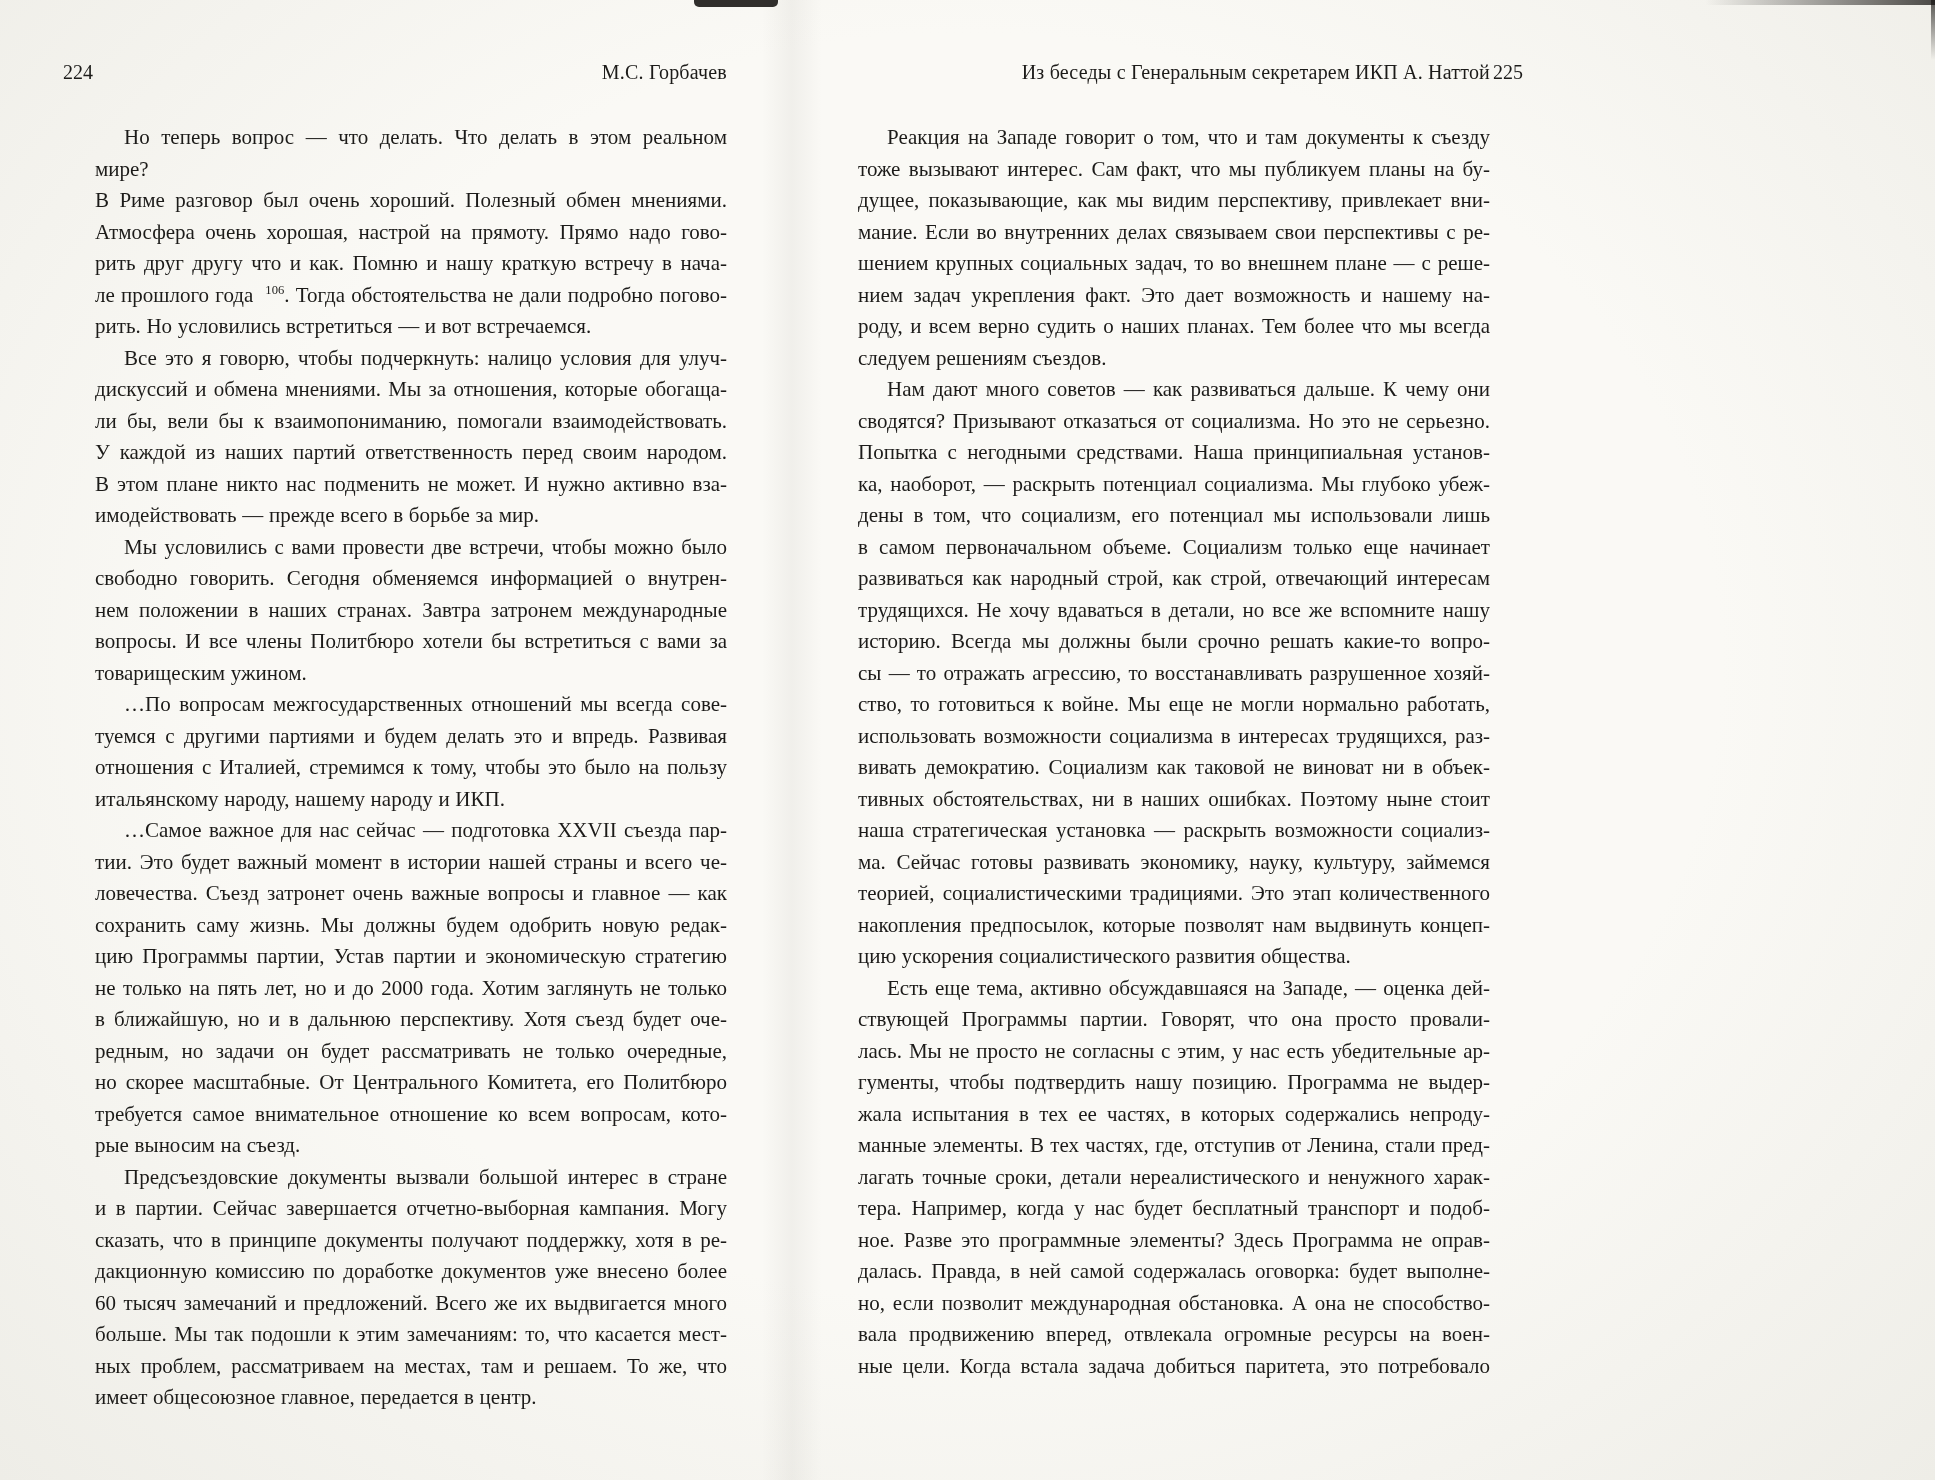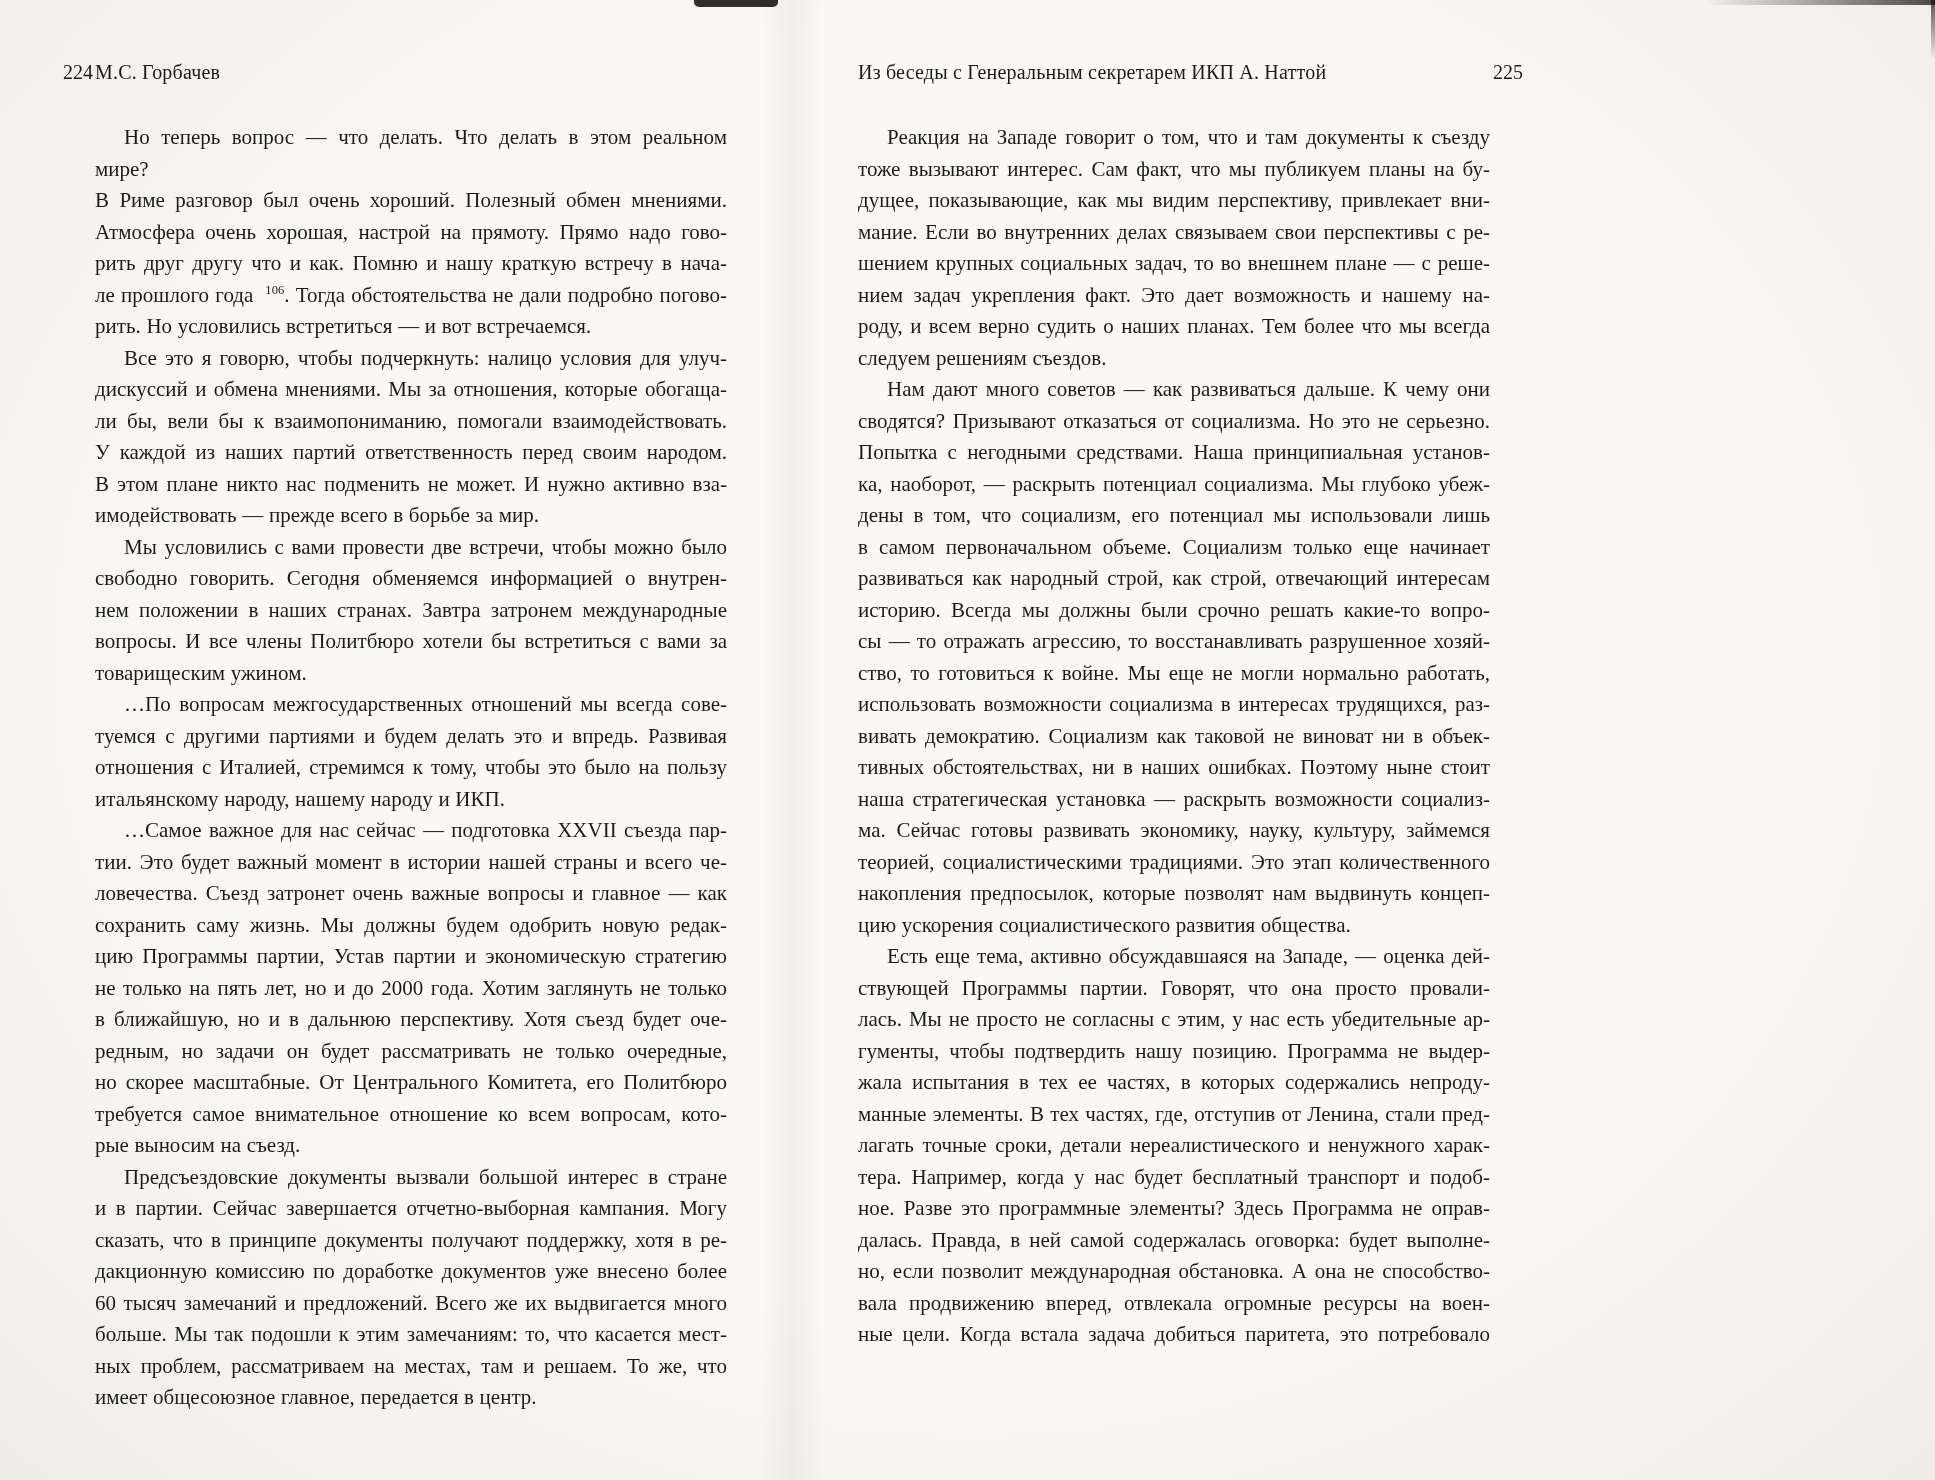--- a/index.html
+++ b/index.html
@@ -32,21 +32,21 @@
   .artifact-right-edge {
     position: absolute; right: 0; top: 0; width: 4px; height: 60px;
     background: linear-gradient(180deg, rgba(20,18,16,0.7), rgba(20,18,16,0));
   }
 
   .page { position: absolute; top: 60px; width: 632px; }
   .page.left  { left: 95px; }
   .page.right { left: 858px; }
 
   .running-header { position: relative; height: 26px; font-size: 20px; line-height: 24px; }
-  .head-title { display: block; text-align: left; letter-spacing: 0.2px; }
+  .head-title { display: block; text-align: right; letter-spacing: 0.2px; }
   .folio { position: absolute; top: 0; }
   .page.left  .folio { left: -32px; }
   .page.right .folio { right: -33px; }
 
   .body-text { margin-top: 36px; font-size: 21px; line-height: 31.5px; }
   .paragraph { margin: 0; }
   .line {
     text-align: justify;
     text-align-last: justify;
     word-spacing: 0.02em;
@@ -143,20 +143,21 @@
           <div class="line last">следуем решениям съездов.</div>
         </div>
         <div class="paragraph">
           <div class="line first">Нам дают много советов — как развиваться дальше. К чему они</div>
           <div class="line">сводятся? Призывают отказаться от социализма. Но это не серьезно.</div>
           <div class="line">Попытка с негодными средствами. Наша принципиальная установ-</div>
           <div class="line">ка, наоборот, — раскрыть потенциал социализма. Мы глубоко убеж-</div>
           <div class="line">дены в том, что социализм, его потенциал мы использовали лишь</div>
           <div class="line">в самом первоначальном объеме. Социализм только еще начинает</div>
           <div class="line">развиваться как народный строй, как строй, отвечающий интересам</div>
+          <div class="line">трудящихся. Не хочу вдаваться в детали, но все же вспомните нашу</div>
           <div class="line">историю. Всегда мы должны были срочно решать какие-то вопро-</div>
           <div class="line">сы — то отражать агрессию, то восстанавливать разрушенное хозяй-</div>
           <div class="line">ство, то готовиться к войне. Мы еще не могли нормально работать,</div>
           <div class="line">использовать возможности социализма в интересах трудящихся, раз-</div>
           <div class="line">вивать демократию. Социализм как таковой не виноват ни в объек-</div>
           <div class="line">тивных обстоятельствах, ни в наших ошибках. Поэтому ныне стоит</div>
           <div class="line">наша стратегическая установка — раскрыть возможности социализ-</div>
           <div class="line">ма. Сейчас готовы развивать экономику, науку, культуру, займемся</div>
           <div class="line">теорией, социалистическими традициями. Это этап количественного</div>
           <div class="line">накопления предпосылок, которые позволят нам выдвинуть концеп-</div>

